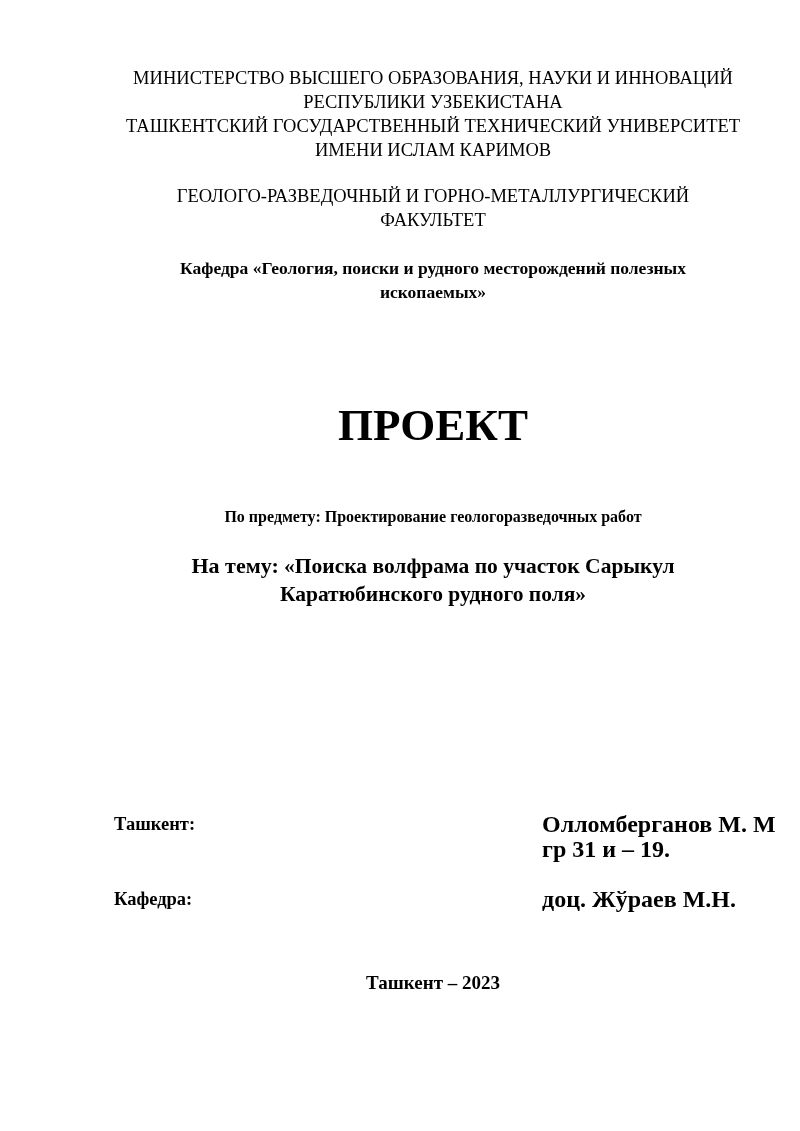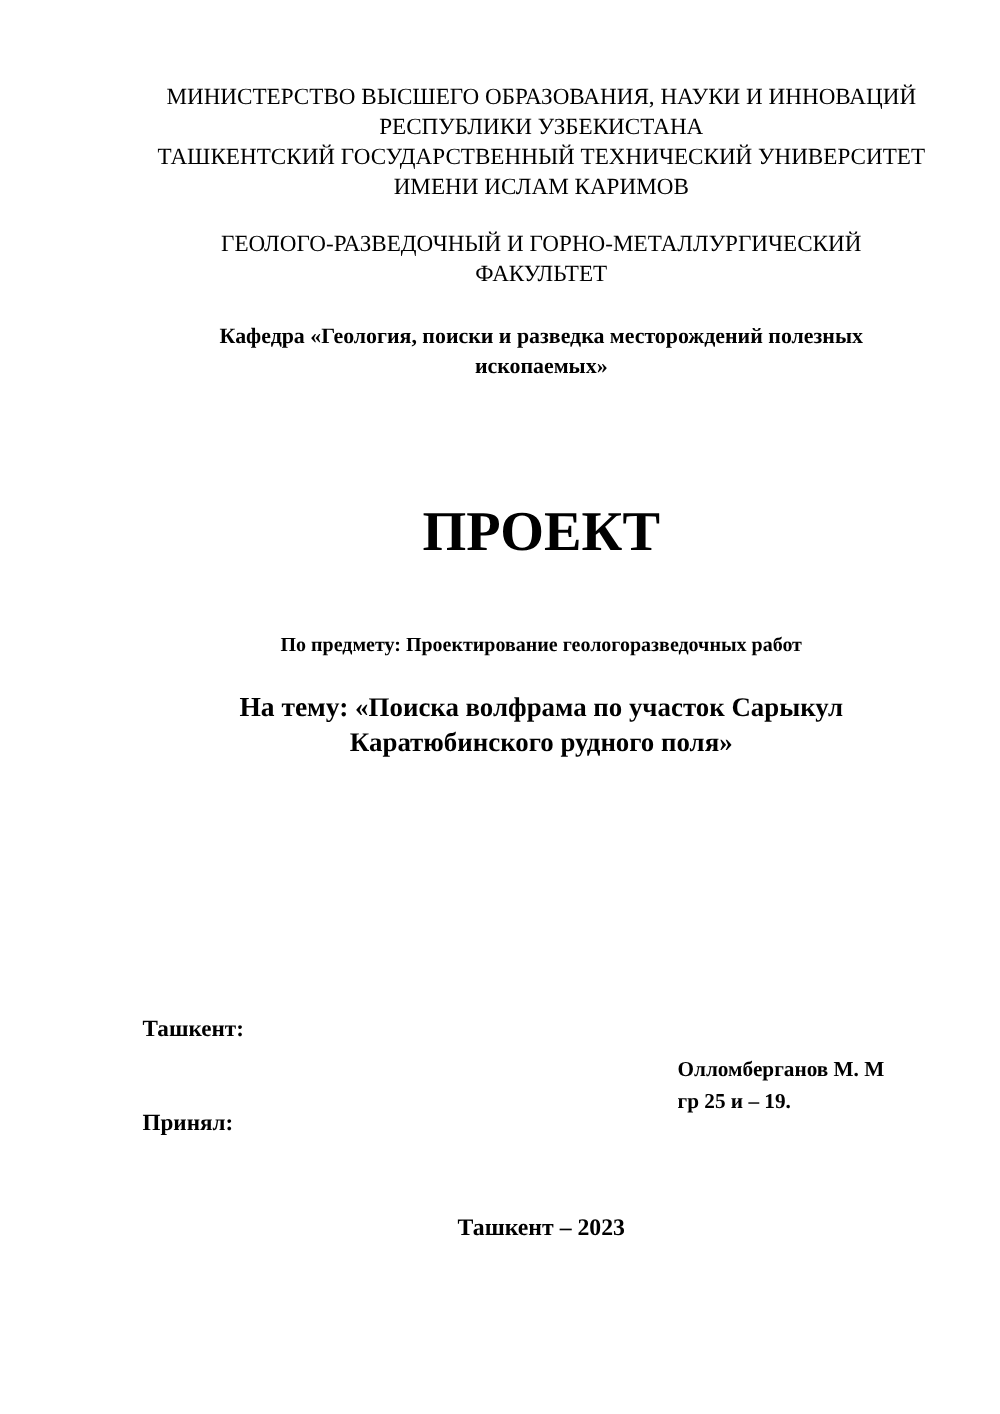--- a/index.html
+++ b/index.html
@@ -74,24 +74,23 @@
     .sig-label {
       position: absolute;
       left: 114px;
       font-size: 18.5px;
       line-height: 26px;
       font-weight: bold;
     }
     .sig-value {
       position: absolute;
       left: 542px;
-      font-size: 17px;
+      font-size: 24px;
       line-height: 26px;
       font-weight: bold;
-      margin-top: 32px;
     }
     .city {
       top: 970px;
       font-size: 19px;
       line-height: 26px;
       font-weight: bold;
     }
   </style>
 </head>
 <body>
@@ -104,33 +103,34 @@
     <span class="line">ТАШКЕНТСКИЙ ГОСУДАРСТВЕННЫЙ ТЕХНИЧЕСКИЙ УНИВЕРСИТЕТ</span>
     <span class="line">ИМЕНИ ИСЛАМ КАРИМОВ</span>
   </div>
 
   <div class="center-block faculty">
     <span class="line">ГЕОЛОГО-РАЗВЕДОЧНЫЙ И ГОРНО-МЕТАЛЛУРГИЧЕСКИЙ</span>
     <span class="line">ФАКУЛЬТЕТ</span>
   </div>
 
   <div class="center-block department">
-    <span class="inner">Кафедра «Геология, поиски и разведка месторождений полезных ископаемых»</span>
+    <span class="inner">Кафедра «Геология, поиски и рудного месторождений полезных ископаемых»</span>
   </div>
 
   <div class="center-block title">ПРОЕКТ</div>
 
   <div class="center-block subject">По предмету: Проектирование геологоразведочных работ</div>
 
   <div class="center-block topic">
     <span class="line"><span class="prefix">На тему:</span> <span>«Поиска волфрама по  участок Сарыкул</span></span>
     <span class="line">Каратюбинского рудного поля»</span>
   </div>
 
   <div class="sig-label" style="top:811px;">Ташкент:</div>
   <div class="sig-value" style="top:811px;">Олломберганов М. М</div>
-  <div class="sig-value" style="top:836px;">гр 25 и – 19.</div>
+  <div class="sig-value" style="top:836px;">гр 31 и – 19.</div>
 
-  <div class="sig-label" style="top:886px;">Принял:</div>
+  <div class="sig-label" style="top:886px;">Кафедра:</div>
+  <div class="sig-value" style="top:886px;">доц. Жўраев М.Н.</div>
 
   <div class="center-block city">Ташкент – 2023</div>
 
 </div>
 
 </body></html>

